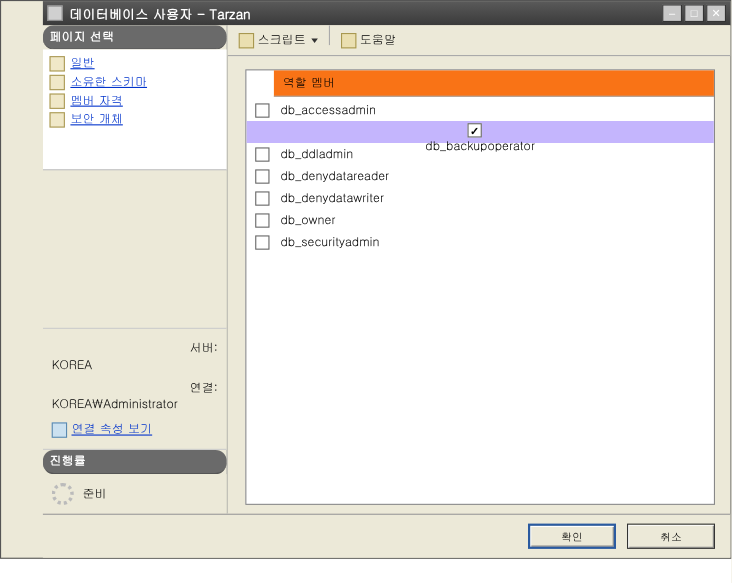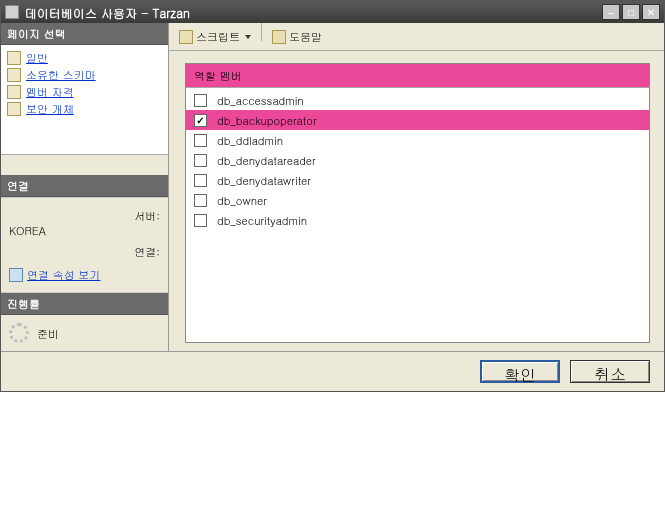--- a/index.html
+++ b/index.html
@@ -7,25 +7,26 @@
     margin: 0;
     font-family: "Tahoma", "Gulim", sans-serif;
     font-size: 11px;
     background: #fff;
     width: 665px;
     height: 530px;
     overflow: hidden;
   }
   .window {
     width: 665px;
-    height: 392px;
+    height: 508px;
     border: 1px solid #555;
     background: #ece9d8;
     display: flex;
     flex-direction: column;
+    padding-left: 38px;
   }
   .titlebar {
     background: linear-gradient(#5a5a5a, #3a3a3a);
     color: #fff;
     height: 22px;
     display: flex;
     align-items: center;
     padding: 0 4px;
   }
   .titlebar .title-icon {
@@ -55,20 +56,21 @@
     display: flex;
     flex-direction: column;
     background: #ece9d8;
   }
   .section-header {
     background: #6a6a6a;
     color: #fff;
     font-weight: bold;
     padding: 3px 6px;
     border-bottom: 1px solid #555;
+    border-radius: 10px;
   }
   .page-list {
     background: #fff;
     flex: 0 0 auto;
     padding: 4px 2px;
     border-bottom: 1px solid #aaa;
     min-height: 110px;
   }
   .page-item {
     display: flex;
@@ -161,38 +163,40 @@
   .role-label { margin-bottom: 6px; }
   .role-label .accel { text-decoration: underline; }
   .role-box {
     flex: 1;
     border: 1px solid #888;
     background: #fff;
     display: flex;
     flex-direction: column;
   }
   .role-header {
-    background: #ec4899;
+    background: #f97316;
     border-bottom: 1px solid #aaa;
     padding: 4px 8px;
     font-weight: normal;
+    margin-left: 25px;
   }
   .role-list {
     flex: 1;
     overflow: auto;
     padding: 2px 0;
   }
   .role-row {
     display: flex;
     align-items: center;
     padding: 2px 8px;
     height: 20px;
   }
   .role-row.selected {
-    background: #ec4899;
+    background: #c4b5fd;
+    flex-direction: column;
   }
   .role-check {
     width: 13px; height: 13px;
     border: 1px solid #666;
     background: #fff;
     margin-right: 10px;
     display: flex; align-items: center; justify-content: center;
     font-size: 10px;
     cursor: pointer;
   }
@@ -212,21 +216,21 @@
     gap: 10px;
   }
   .dlg-btn {
     min-width: 80px;
     height: 23px;
     background: #ece9d8;
     border: 1px solid #333;
     box-shadow: inset 1px 1px 0 #fff, inset -1px -1px 0 #888;
     cursor: pointer;
     font-family: inherit;
-    font-size: 16px;
+    font-size: 10px;
   }
   .dlg-btn.default {
     border: 2px solid #2a5aa0;
   }
 </style>
 </head>
 <body>
 
 <div class="window">
 
@@ -259,25 +263,25 @@
           <a>멤버 자격</a>
         </div>
         <div class="page-item">
           <span class="pg-icon"></span>
           <a>보안 개체</a>
         </div>
       </div>
 
       <div class="left-spacer"></div>
 
-      <div class="section-header">연결</div>
       <div class="conn-section">
         <div class="conn-label">서버:</div>
         <div class="conn-value">KOREA</div>
         <div class="conn-label">연결:</div>
+        <div class="conn-value">KOREA\Administrator</div>
         <div class="conn-link">
           <span class="conn-link-icon"></span>
           <a>연결 속성 보기</a>
         </div>
       </div>
 
       <div class="section-header">진행률</div>
       <div class="progress-section">
         <div class="spinner"></div>
         <span>준비</span>

